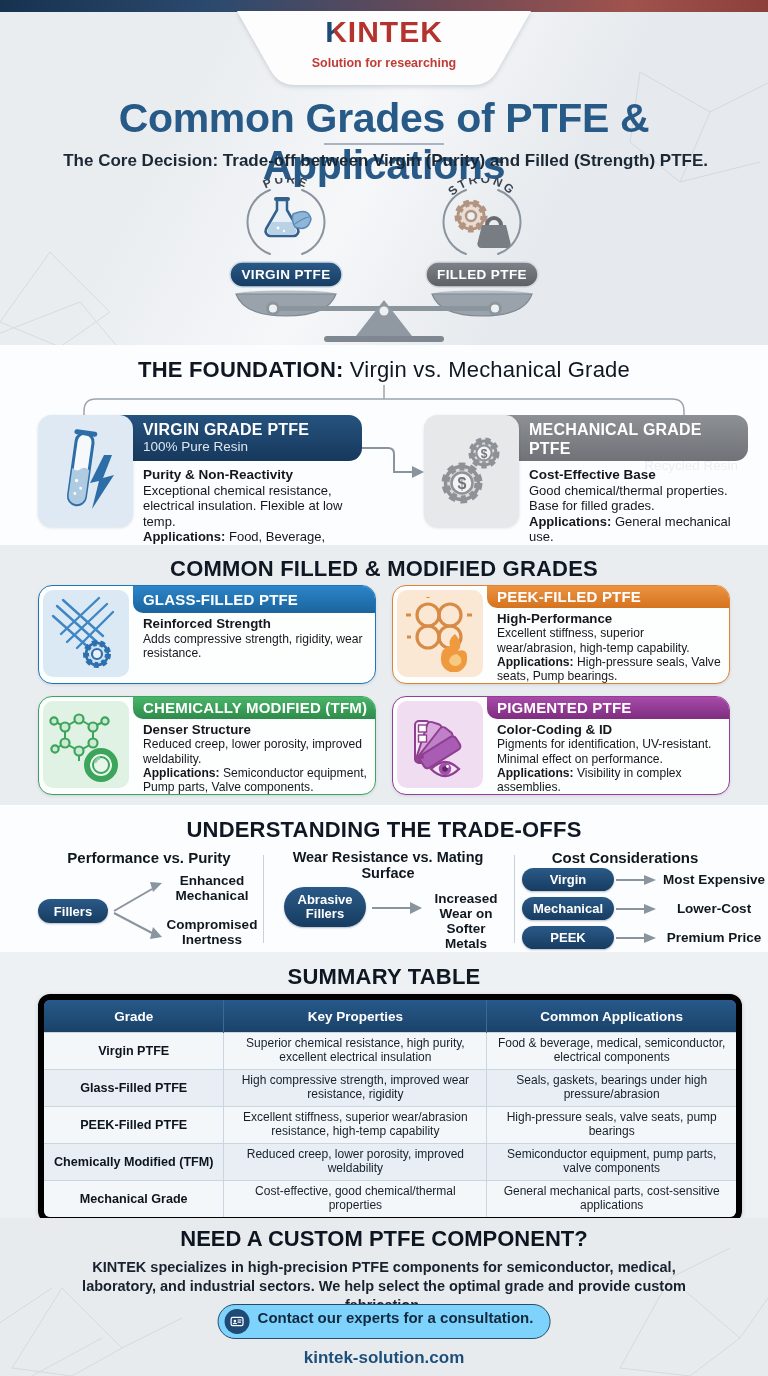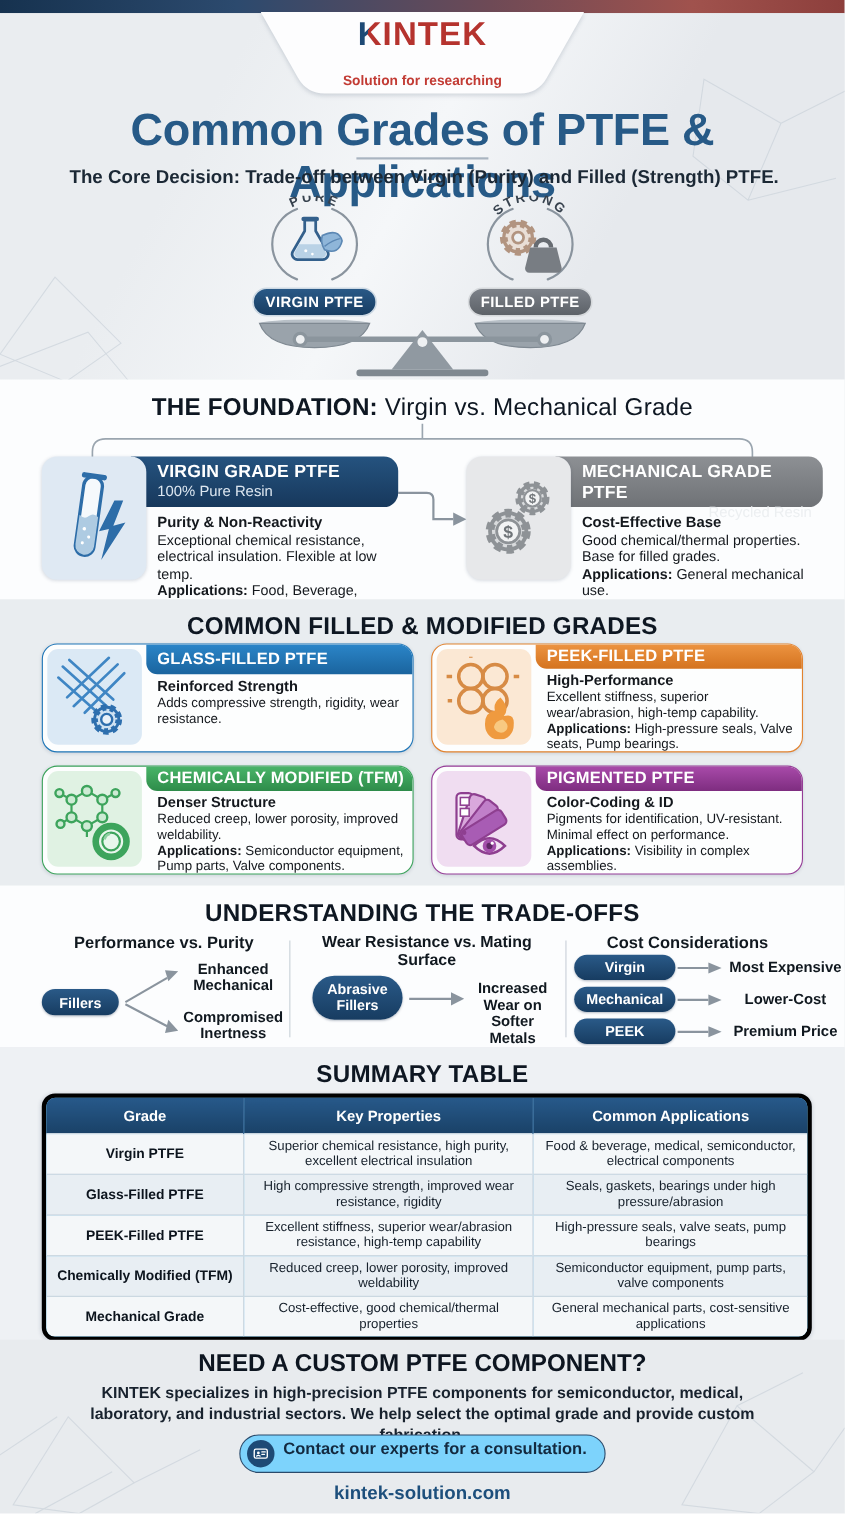--- a/index.html
+++ b/index.html
@@ -14,21 +14,21 @@
           background:linear-gradient(90deg,#16324f 0%,#2c4a6e 28%,#6e4a56 58%,#a0524d 82%,#8d3f3c 100%);}
   .hero{top:12px;height:333px;background:linear-gradient(118deg,#eaedf0 25%,#f5f7f9 48%,#e6e9ed 70%);}
   .decor{position:absolute;pointer-events:none;opacity:.55;}
   .decor path{fill:none;stroke:#c3ccd5;stroke-width:1;}
 
   .logo-tab{position:absolute;left:237px;top:-1px;width:294px;height:78px;filter:drop-shadow(0 2px 2px rgba(40,60,90,.18));}
   .logo-inner{position:absolute;left:0;top:6px;width:294px;text-align:center;}
   .logo-text{font-size:30px;font-weight:800;letter-spacing:1px;line-height:30px;}
   .logo-k{background:linear-gradient(105deg,#1e4a75 42%,#b5332e 42%);-webkit-background-clip:text;background-clip:text;color:transparent;}
   .logo-rest{color:#b5332e;}
-  .logo-tagline{font-size:12.5px;font-weight:700;color:#c23b34;margin-top:19px;}
+  .logo-tagline{font-size:12.5px;font-weight:700;color:#c23b34;margin-top:9px;}
 
   .title{position:absolute;top:83px;left:0;width:768px;margin:0;text-align:center;
          font-size:41px;font-weight:800;letter-spacing:-.3px;color:#275a87;}
   .title-underline{position:absolute;top:131px;left:324px;width:120px;height:2px;background:#a9b4c0;}
   .subtitle{position:absolute;top:139px;left:0;width:708px;margin:0;text-align:right;
             font-size:17px;font-weight:600;color:#1b2835;}
 
   
   .sec-title{margin:0;text-align:center;font-size:22px;font-weight:800;color:#0e1722;letter-spacing:.2px;}
   .sec-title .reg{font-weight:400;}
@@ -70,21 +70,21 @@
   .to-out{position:absolute;font-size:13.5px;font-weight:800;color:#10181f;text-align:center;line-height:1.12;}
   .cost-row{position:absolute;left:0;display:flex;align-items:center;width:248px;}
   .cost-row .pill{width:92px;height:23px;font-size:13px;flex:0 0 92px;}
   .cost-out{flex:1;text-align:center;font-size:13.5px;font-weight:800;color:#10181f;}
   .arrow-line{stroke:#8a949e;stroke-width:2;fill:none;}
   .arrow-head{fill:#8a949e;}
 
   
   .summary{top:952px;height:266px;background:#eef1f4;}
   .tbl-wrap{position:absolute;left:38px;top:42px;width:692px;border-radius:12px;overflow:hidden;
-            box-shadow:0 1px 4px rgba(30,50,80,.2);border:4px solid #000000;background:#7dd3fc;}
+            box-shadow:0 1px 4px rgba(30,50,80,.2);border:6px solid #000000;background:#8b5cf6;}
   table{border-collapse:collapse;width:100%;}
   th{background:linear-gradient(#27598a,#1a4268);color:#fff;font-size:13.5px;font-weight:700;
      height:30px;border-right:1px solid #3a6a97;}
   th:last-child{border-right:none;}
   td{font-size:12px;line-height:1.16;text-align:center;padding:4px 8px;height:28px;
      border-top:1px solid #c9d5df;border-right:1px solid #c9d5df;color:#16202b;}
   td:last-child{border-right:none;}
   td.grade{font-weight:800;font-size:12.6px;color:#0c141d;}
   tr:nth-child(odd) td{background:#f4f7f9;}
   tr:nth-child(even) td{background:#e8eef3;}

